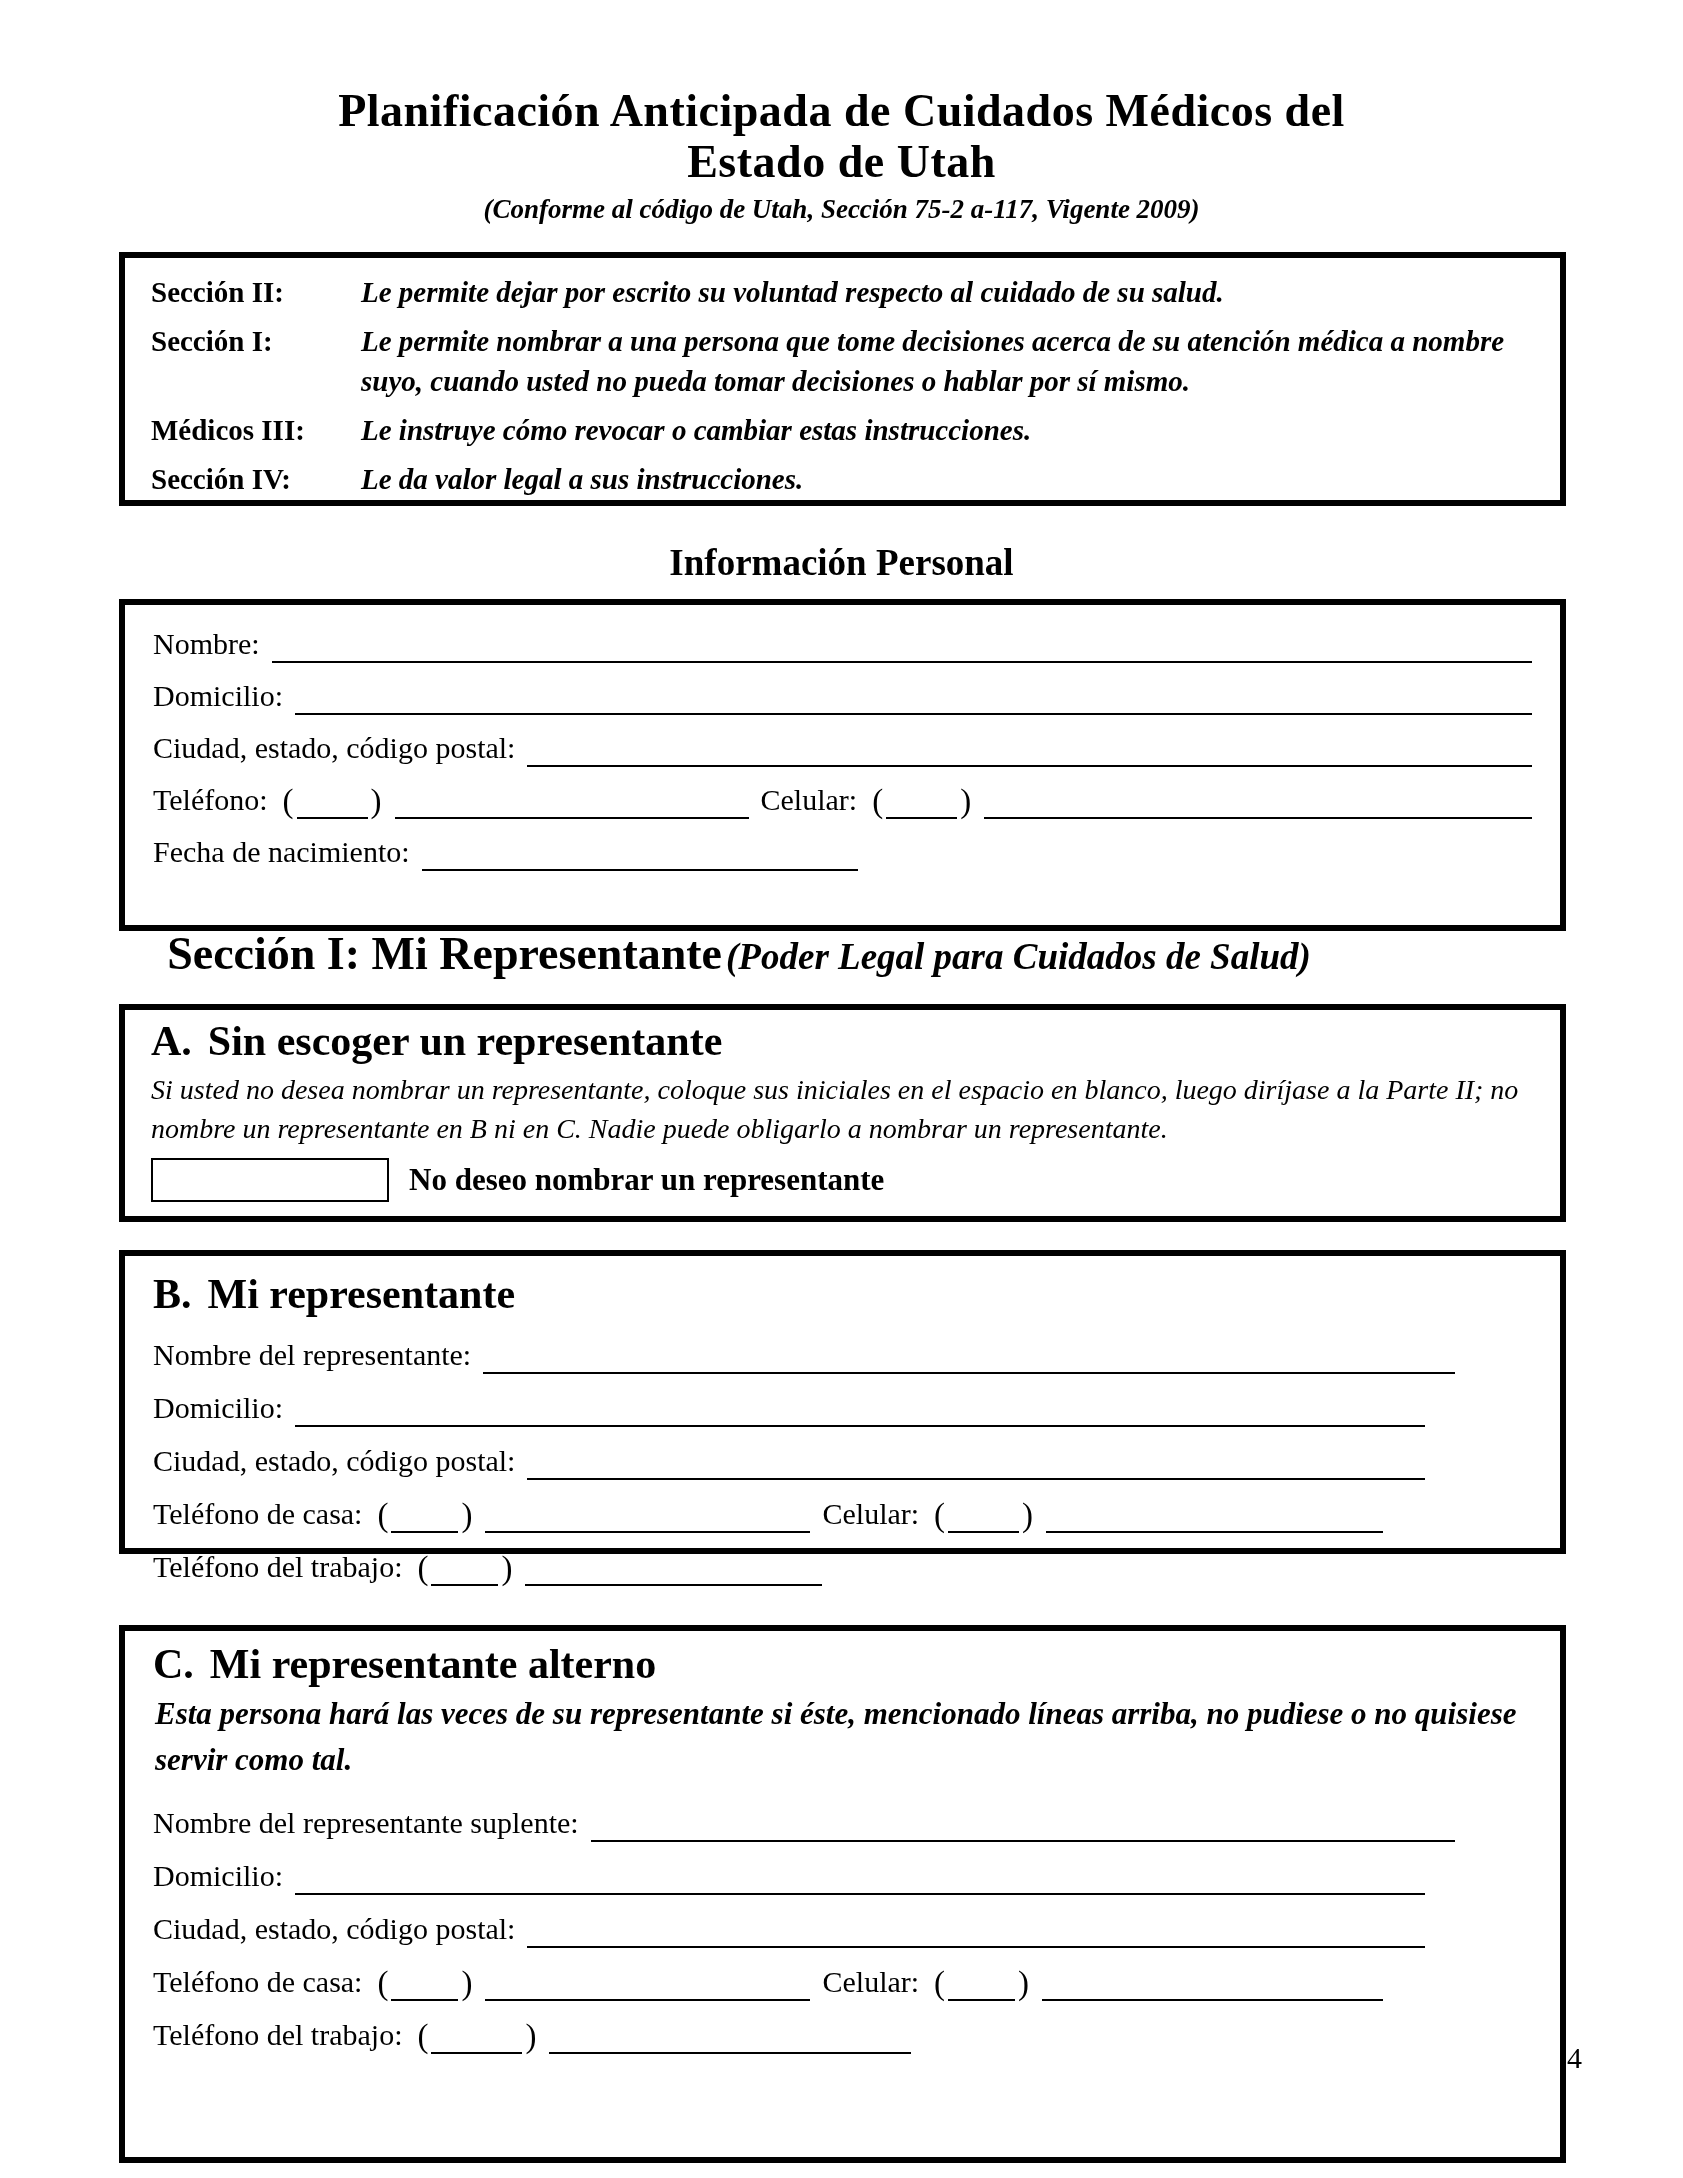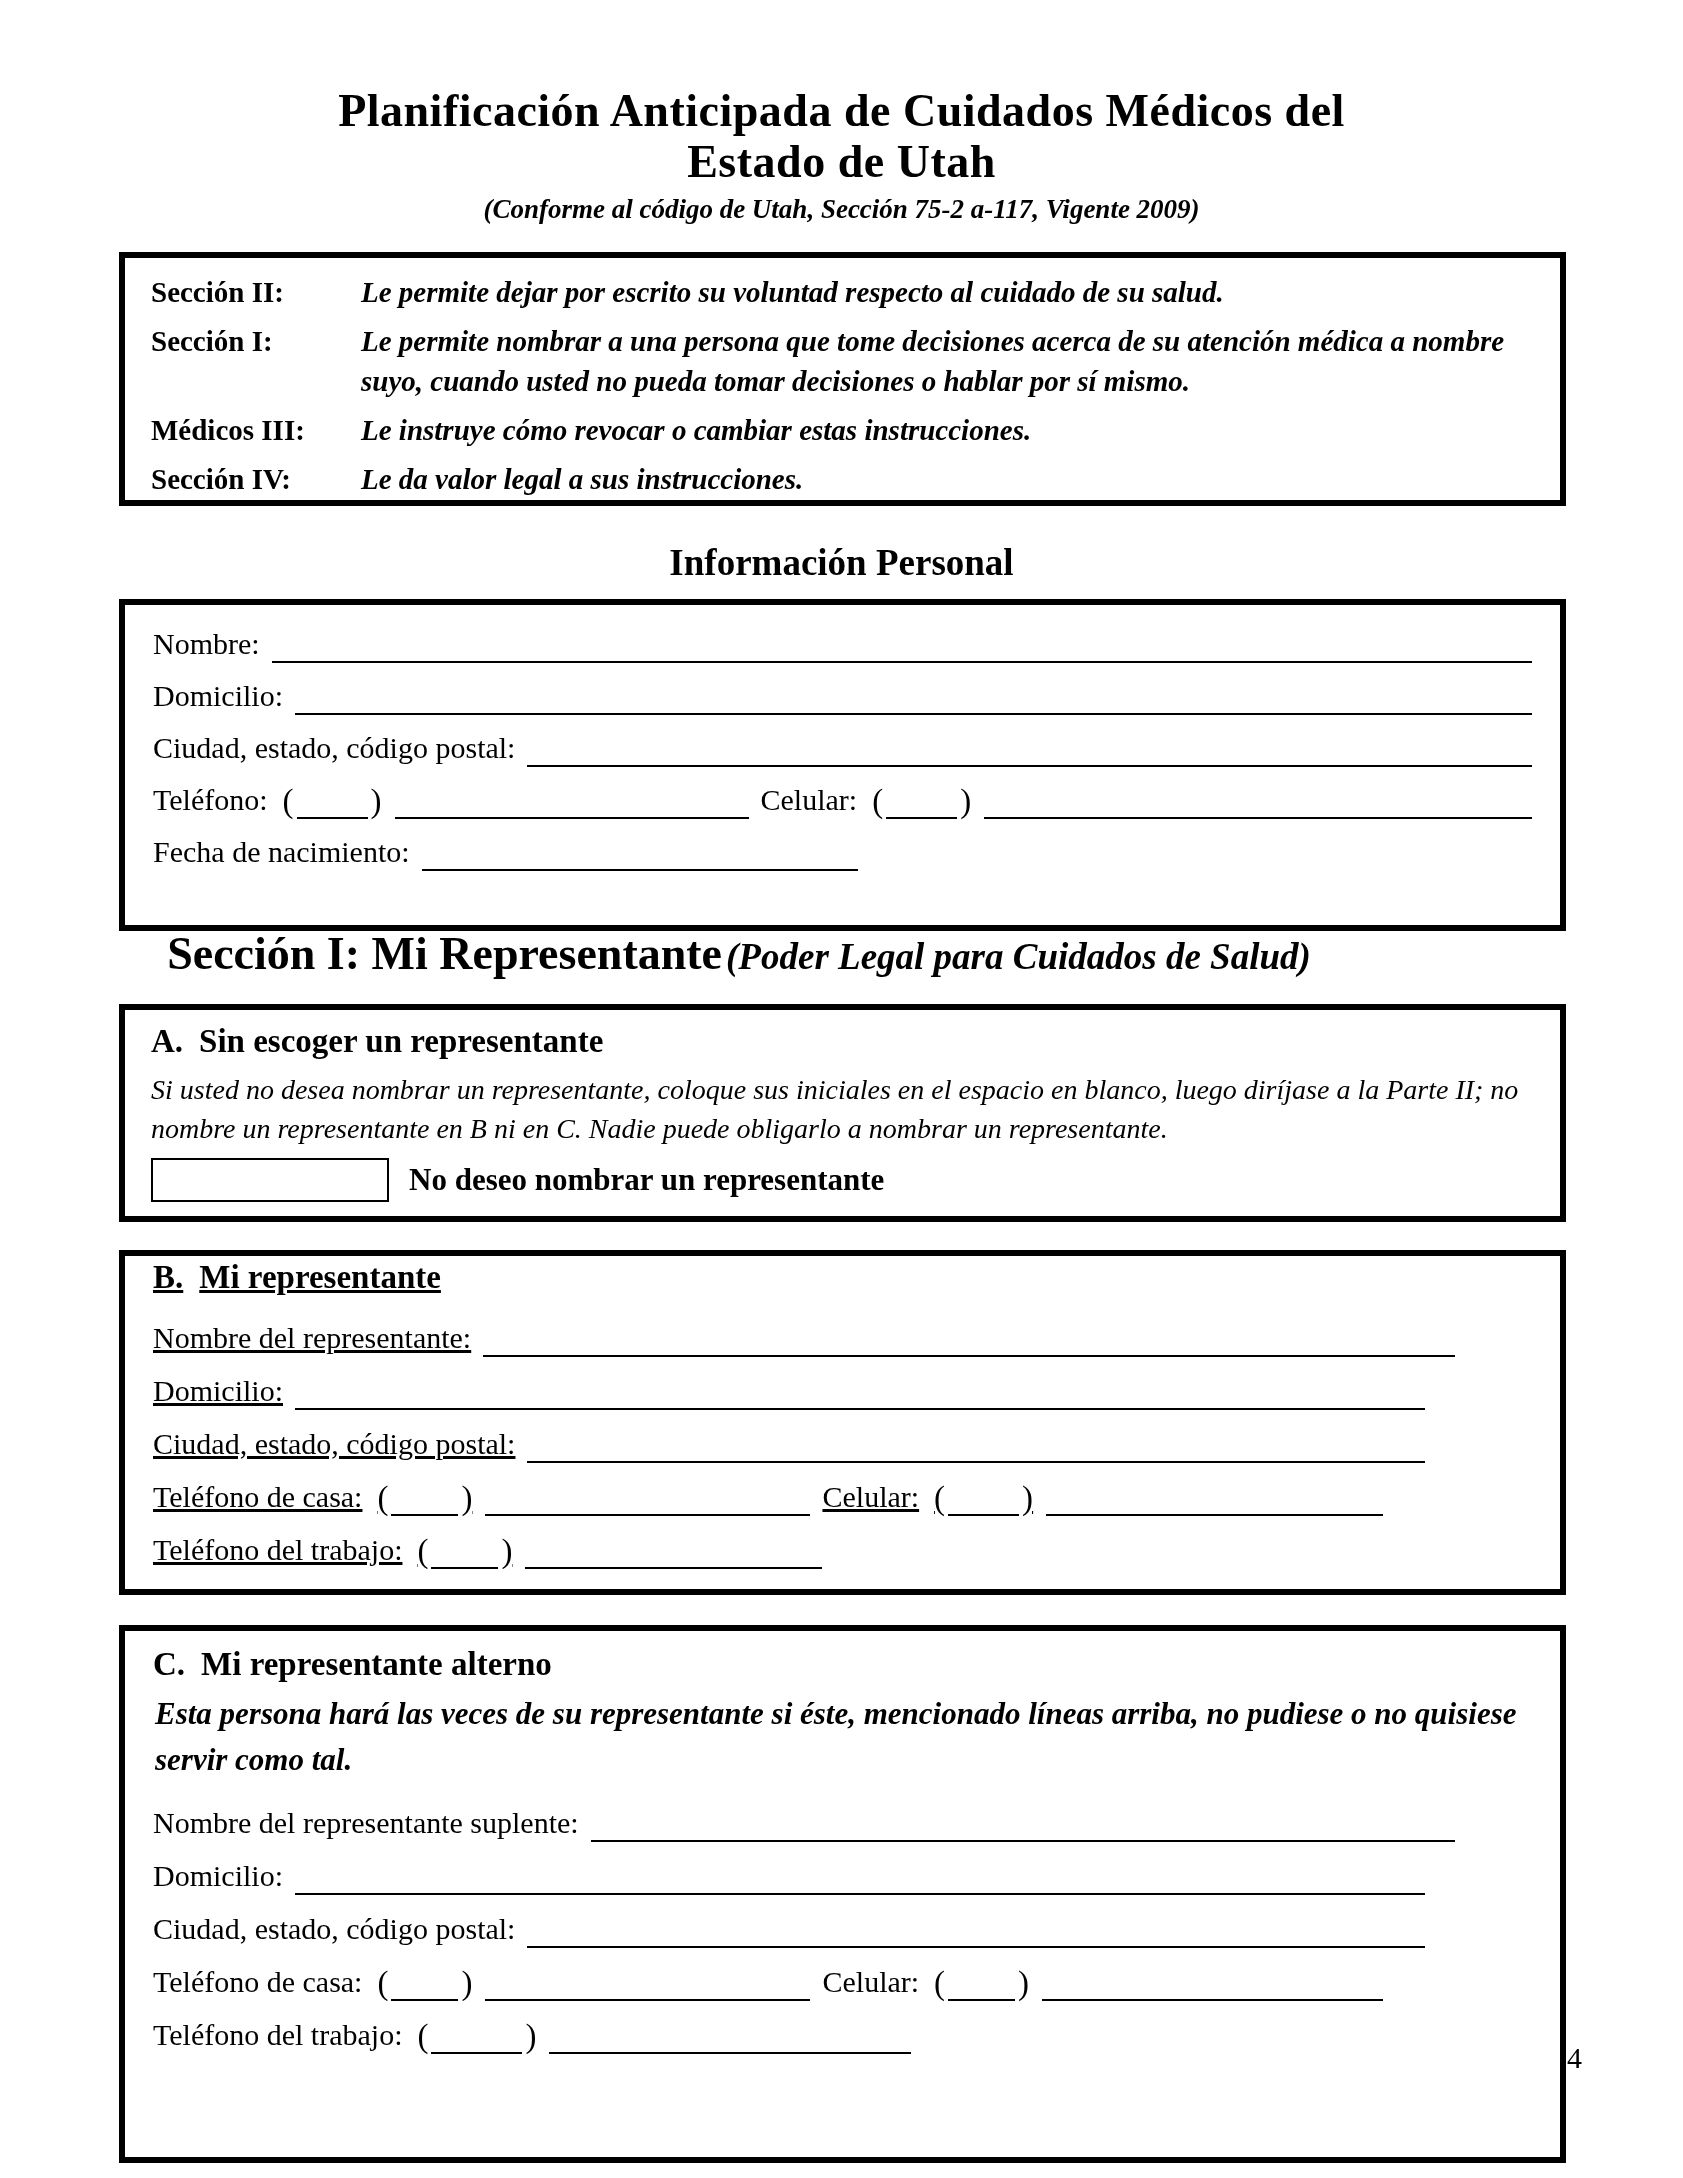--- a/index.html
+++ b/index.html
@@ -42,29 +42,29 @@
   .paren { font-size: 33px; line-height: 36px; margin: 0 3px; }
   .gap-celular { margin-left: 12px; }
 
   
   #sec1-heading { position: absolute; top: 927px; left: 0; width: 1478px; text-align: center; line-height: 53px; }
   .h-main { font-size: 46px; font-weight: 700; }
   .h-paren { font-size: 37px; font-weight: 700; font-style: italic; }
 
   
   #box-a { top: 1004px; height: 218px; padding: 10px 26px 0 26px; }
-  .box-heading { font-size: 33px; font-weight: 700; line-height: 42px; }
+  .box-heading { font-size: 42px; font-weight: 700; line-height: 42px; }
   .box-letter { margin-right: 16px; }
   #box-a-instructions { font-size: 28px; font-style: italic; line-height: 39px; margin-top: 8px; }
   .initials-row { display: flex; align-items: center; margin-top: 10px; }
   .initials-box { width: 238px; height: 44px; border: 2px solid #000; box-sizing: border-box; background: #fff; }
   .decline-label { font-size: 31px; font-weight: 700; margin-left: 20px; }
 
   
-  #box-b { top: 1250px; height: 345px; padding: 0 28px 0 28px; text-decoration: underline; }
+  #box-b { top: 1250px; height: 304px; padding: 17px 28px 0 28px; }
   #box-b .box-heading, #box-c .box-heading { margin-bottom: 6px; }
 
   
   #box-c { top: 1625px; height: 538px; padding: 12px 28px 0 28px; }
   #box-c-instructions { font-size: 31px; font-weight: 700; font-style: italic; line-height: 46px; margin: 4px 0 6px 2px; }
 
   
   #page-footer {
     position: absolute; top: 2041px; left: 0; width: 1582px;
     text-align: right; font-size: 30px; line-height: 34px; z-index: 0;

